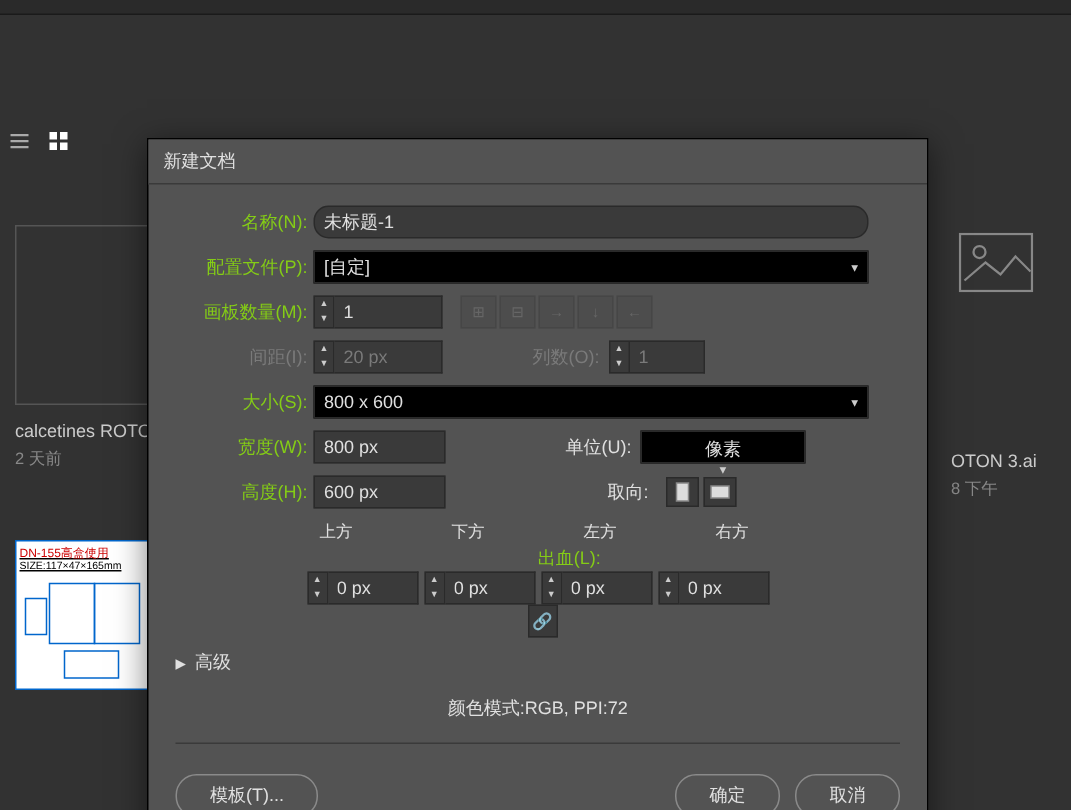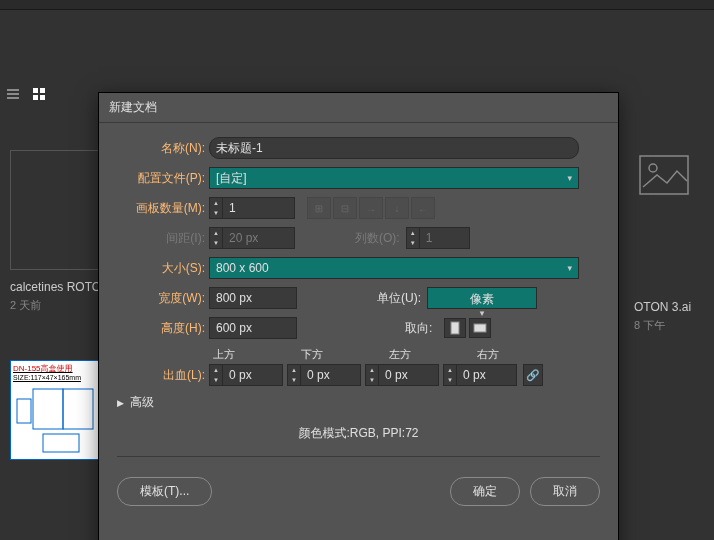--- a/index.html
+++ b/index.html
@@ -22,52 +22,52 @@
 .bg-bottom-img { width: 100px; height: 100px; background: #fff; border: 1px solid #0066cc; font-size: 7px; color: #c00; padding: 2px; position: relative; }
 
 .dialog {
   position: absolute; left: 98px; top: 72px; width: 521px; height: 512px;
   background: #535353; border: 1px solid #000; box-shadow: 0 4px 20px rgba(0,0,0,0.5); margin-top: 20px;
 }
 .dlg-title { background: #535353; padding: 6px 10px; color: #e0e0e0; font-size: 12px; border-bottom: 1px solid #3a3a3a; }
 .dlg-body { padding: 14px 18px 10px 18px; }
 
 .row { display: flex; align-items: center; margin-bottom: 8px; }
-.row-label { width: 92px; text-align: right; color: #fdba74; font-size: 12px; padding-right: 4px; }
+.row-label { width: 92px; text-align: right; color: #84cc16; font-size: 12px; padding-right: 4px; }
 .row-label.disabled { color: #7a7a7a; }
 
 .text-input {
   background: #3a3a3a; border: 1px solid #2a2a2a; color: #e0e0e0;
   font-size: 12px; padding: 3px 6px; height: 22px;
 }
 .text-input.wide { width: 370px; border-radius: 10px; }
 .text-input.mid { width: 88px; }
 
 .select-box {
-  background: #0f766e; border: 1px solid #2a2a2a; color: #e0e0e0;
+  background: #000000; border: 1px solid #2a2a2a; color: #e0e0e0;
   font-size: 12px; padding: 3px 6px; height: 22px; display: flex;
   align-items: center; justify-content: space-between;
 }
 .select-box.wide { width: 370px; }
 .select-box.mid { width: 110px; flex-direction: column; }
 .chev { font-size: 9px; color: #ccc; }
 
 .spinner-wrap { display: flex; align-items: center; }
 .spinner-btns { width: 14px; height: 22px; background: #3a3a3a; border: 1px solid #2a2a2a; display: flex; flex-direction: column; }
 .spinner-btns span { flex: 1; font-size: 6px; color: #ccc; display: flex; align-items: center; justify-content: center; }
 .spinner-input { background: #3a3a3a; border: 1px solid #2a2a2a; border-left: none; color: #e0e0e0; font-size: 12px; padding: 3px 6px; height: 22px; width: 72px; }
 .spinner-input.disabled { color: #7a7a7a; }
 
 .icon-btn-group { display: flex; gap: 2px; margin-left: 12px; }
 .icon-btn { width: 24px; height: 22px; background: #484848; border: 1px solid #3a3a3a; display: flex; align-items: center; justify-content: center; color: #7a7a7a; font-size: 10px; }
 .icon-btn.disabled { opacity: 0.5; }
 
 .sep { height: 1px; background: #3a3a3a; margin: 6px 0 10px 0; }
 
-.bleed-row { display: flex; align-items: center; margin-bottom: 8px; }
+.bleed-row { display: flex; align-items: center; margin-bottom: 8px; flex-direction: column; }
 .bleed-labels { display: flex; margin-left: 96px; margin-bottom: 2px; }
 .bleed-labels span { width: 88px; color: #e0e0e0; font-size: 11px; }
 .bleed-group { display: flex; gap: 4px; }
 .bleed-spin { display: flex; }
 .link-btn { width: 20px; height: 22px; background: #3a3a3a; border: 1px solid #2a2a2a; margin-left: 6px; display: flex; align-items: center; justify-content: center; color: #ccc; font-size: 11px; }
 
 .adv-row { display: flex; align-items: center; margin: 8px 0; color: #e0e0e0; font-size: 12px; cursor: pointer; }
 .adv-tri { margin-right: 6px; font-size: 9px; }
 
 .mode-text { text-align: center; color: #e0e0e0; font-size: 12px; margin: 14px 0; }

